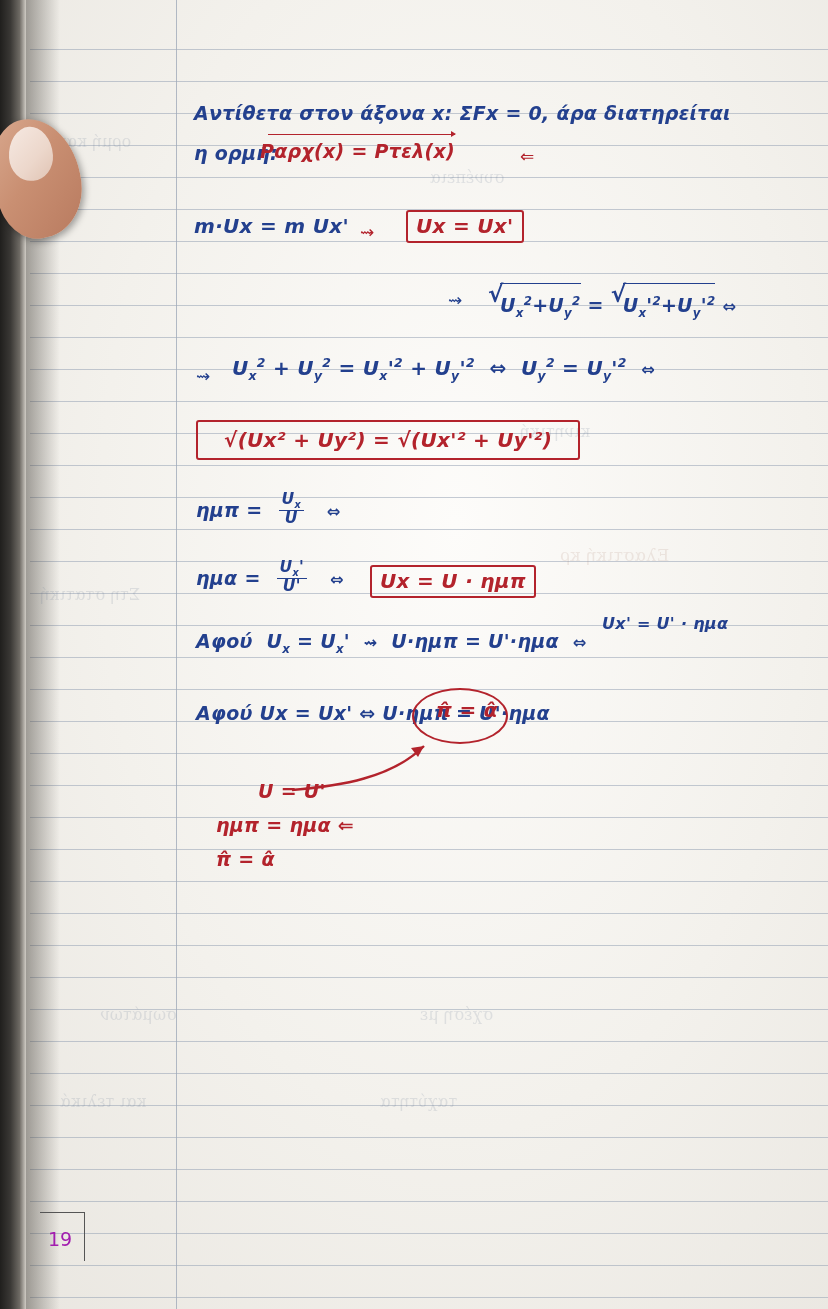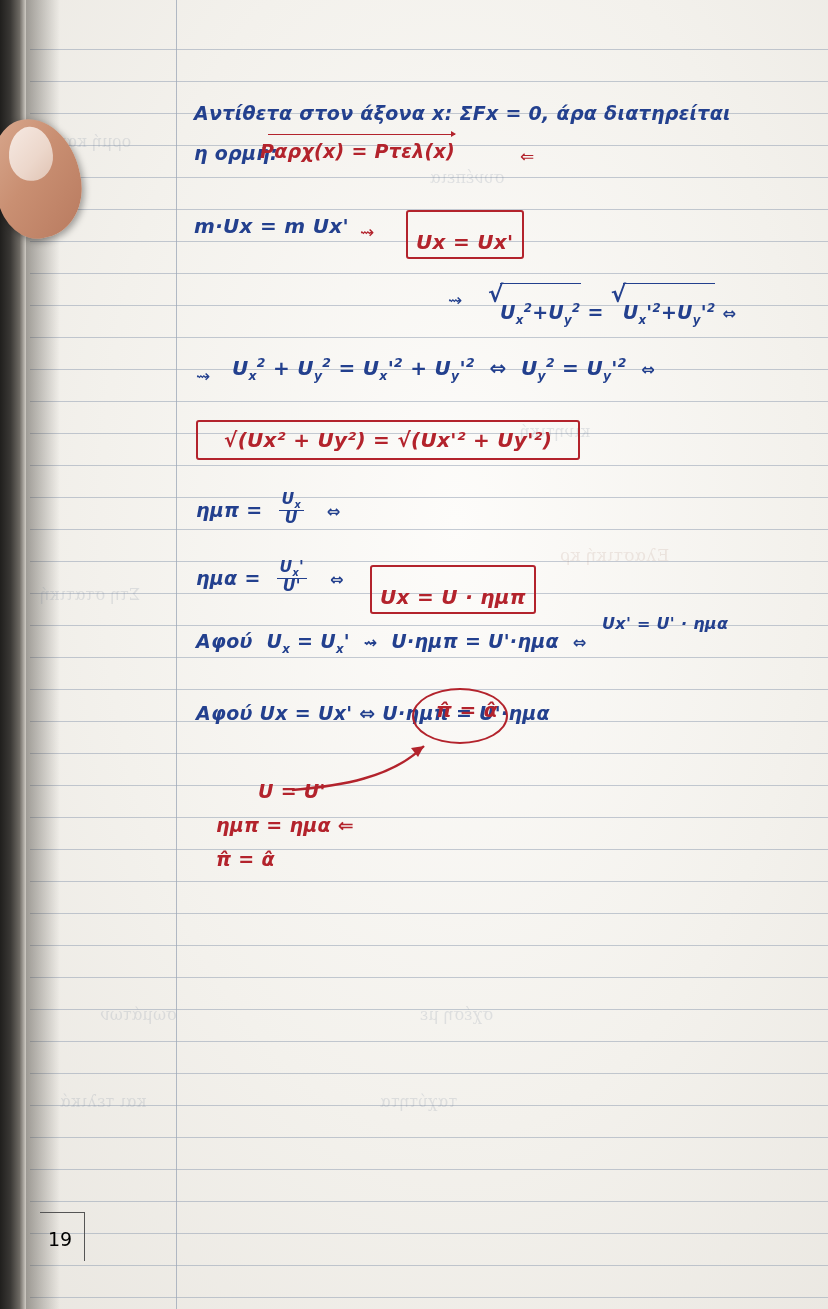--- a/index.html
+++ b/index.html
@@ -143,28 +143,28 @@
   }
   .sqrt::before {
     content: "√";
     position: absolute;
     left: 0; top: -2px;
     font-size: 1.22em;
   }
   .sqrt > .bar {
     display: inline-block;
     border-top: 1.6px solid currentColor;
-    padding-top: 17px;
+    padding-top: 10px;
   }
 
   
   .boxed {
     border: 2.4px solid #b3232c;
     border-radius: 3px;
-    padding: 18px 8px 3px 8px;
+    padding: 2px 8px 3px 8px;
     display: inline-block;
   }
   
   .ellipse {
     position: absolute;
     border: 2.6px solid #b3232c;
     border-radius: 50%;
   }
   
   .vec { position: relative; display: inline-block; }
@@ -184,21 +184,21 @@
     border-bottom: 3px solid transparent;
   }
   .hat { position: relative; display: inline-block; }
 
   .pagenum {
     position: absolute;
     left: 48px;
     top: 1228px;
     font-family: "DejaVu Sans", sans-serif;
     font-size: 19px;
-    color: #000000;
+    color: #a21caf;
   }
   .pagenum-box {
     position: absolute;
     left: 40px;
     top: 1212px;
     width: 44px;
     height: 48px;
     border-top: 1.6px solid #555;
     border-right: 1.6px solid #555;
   }

